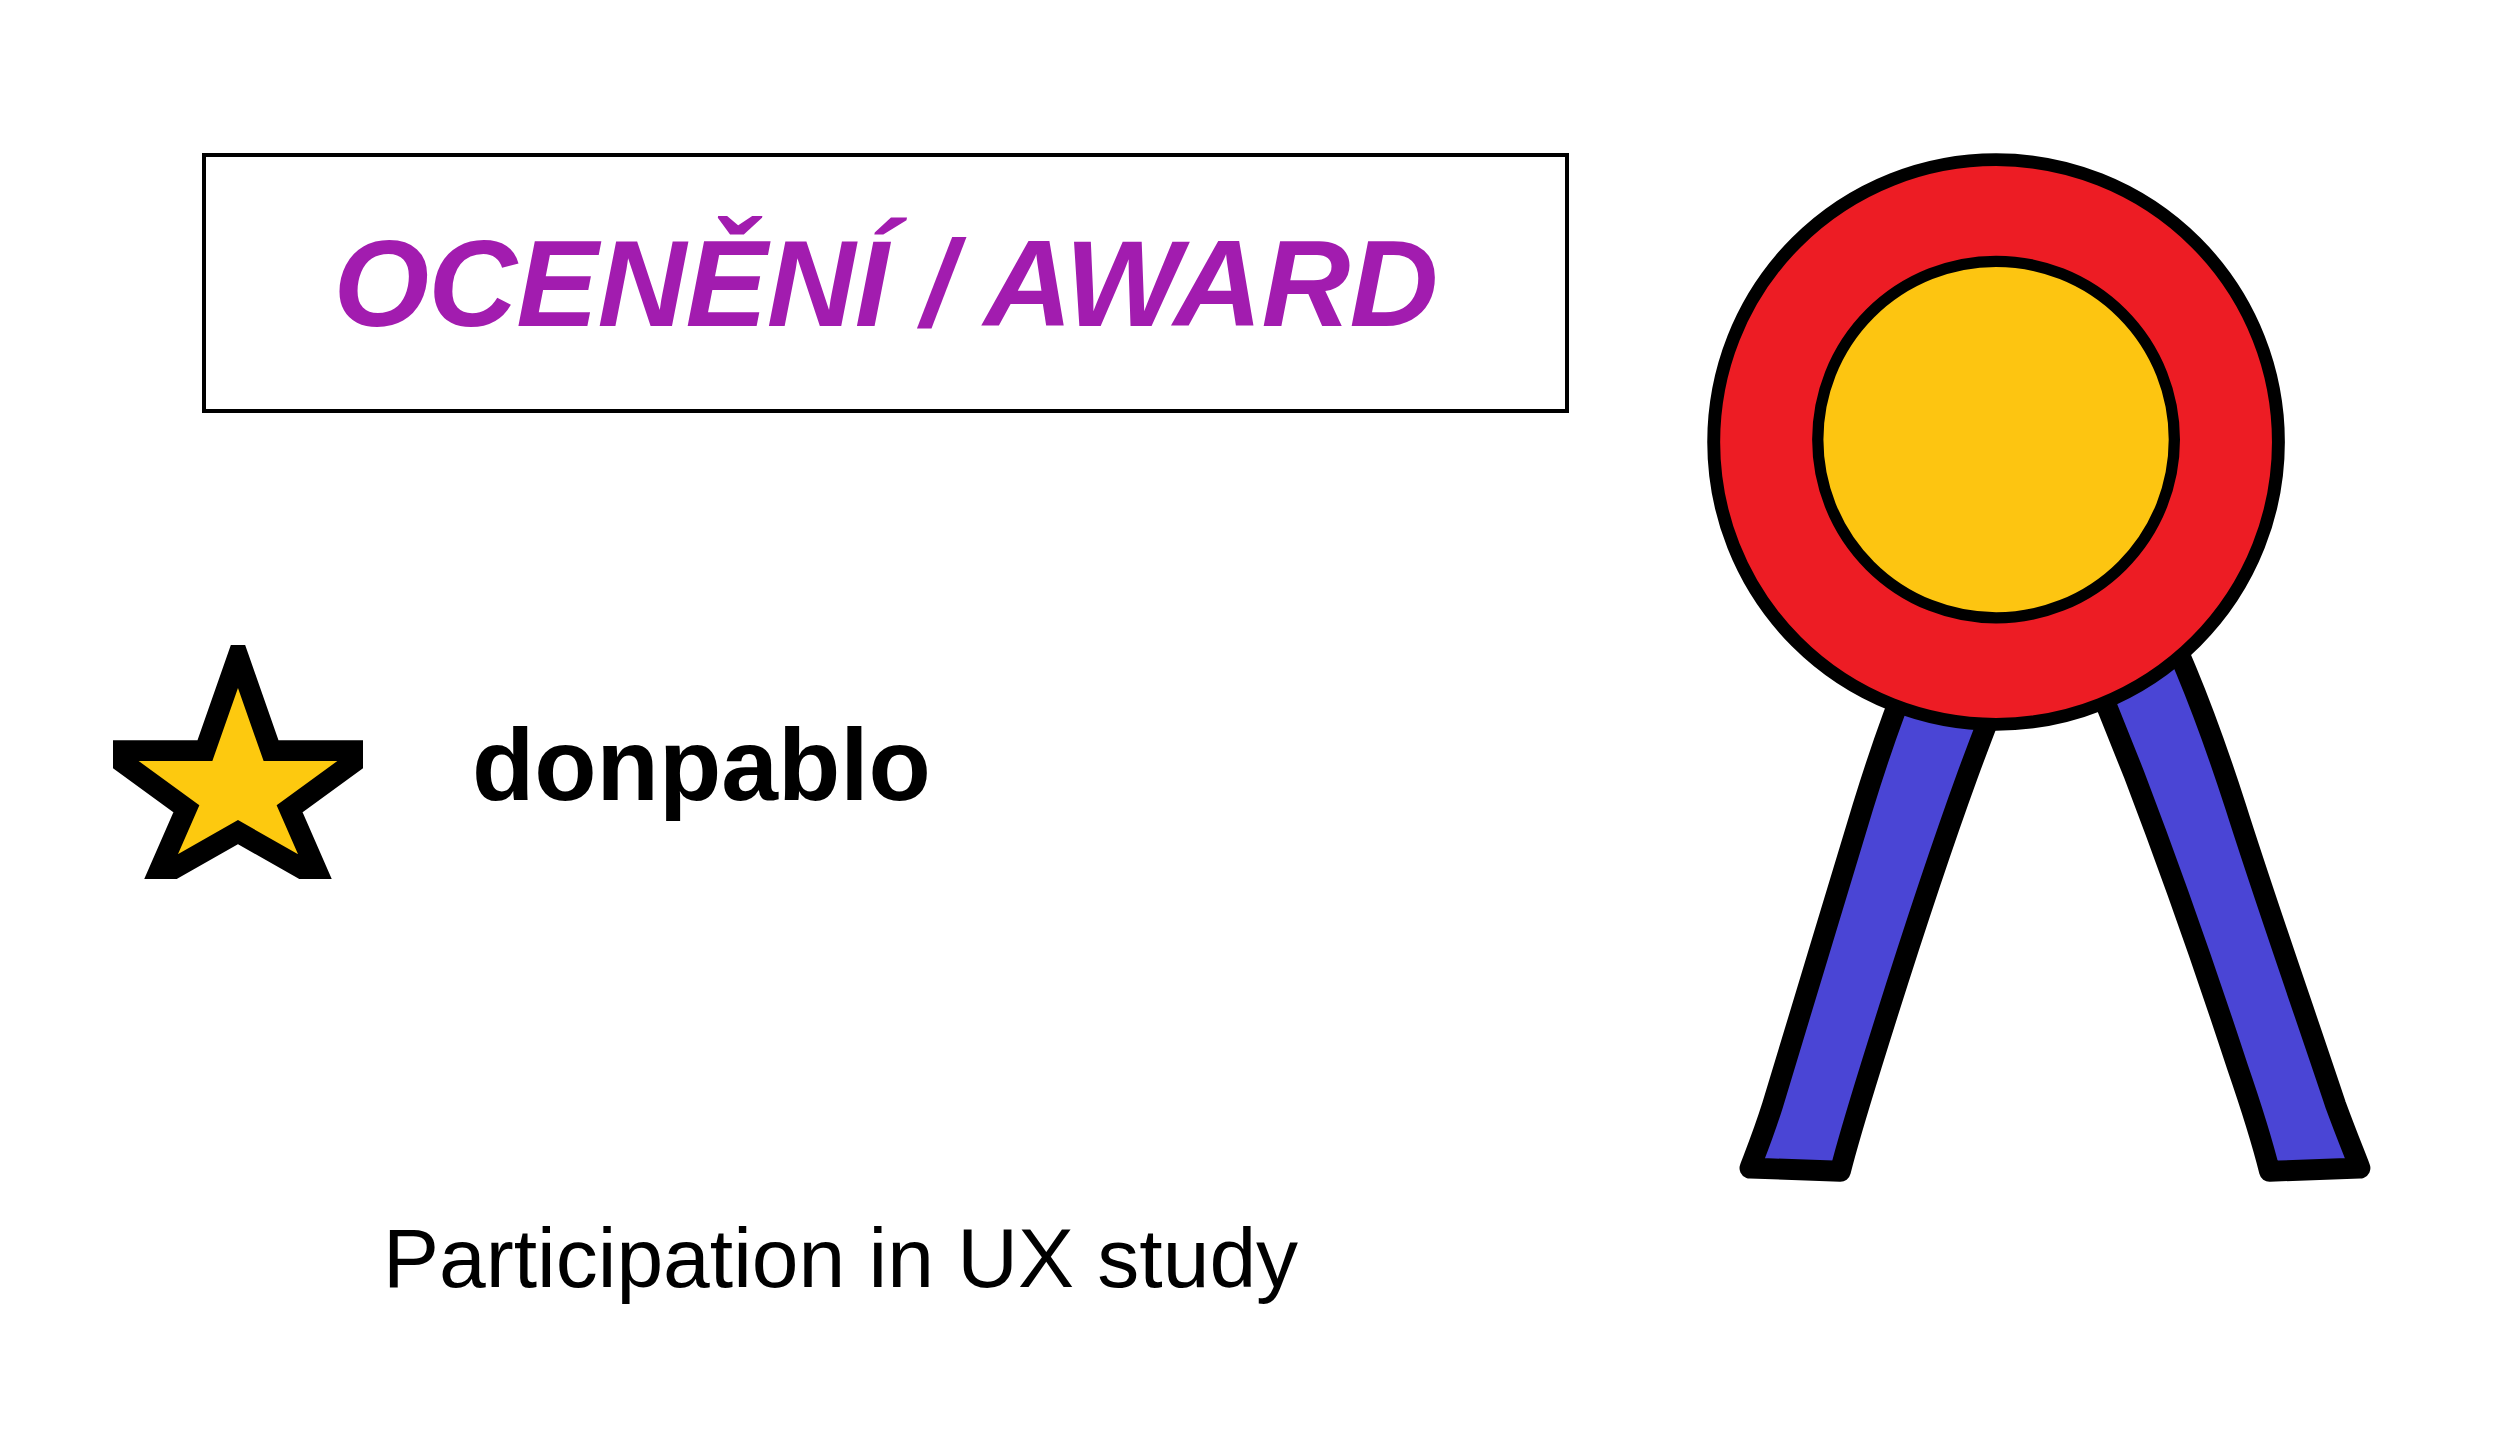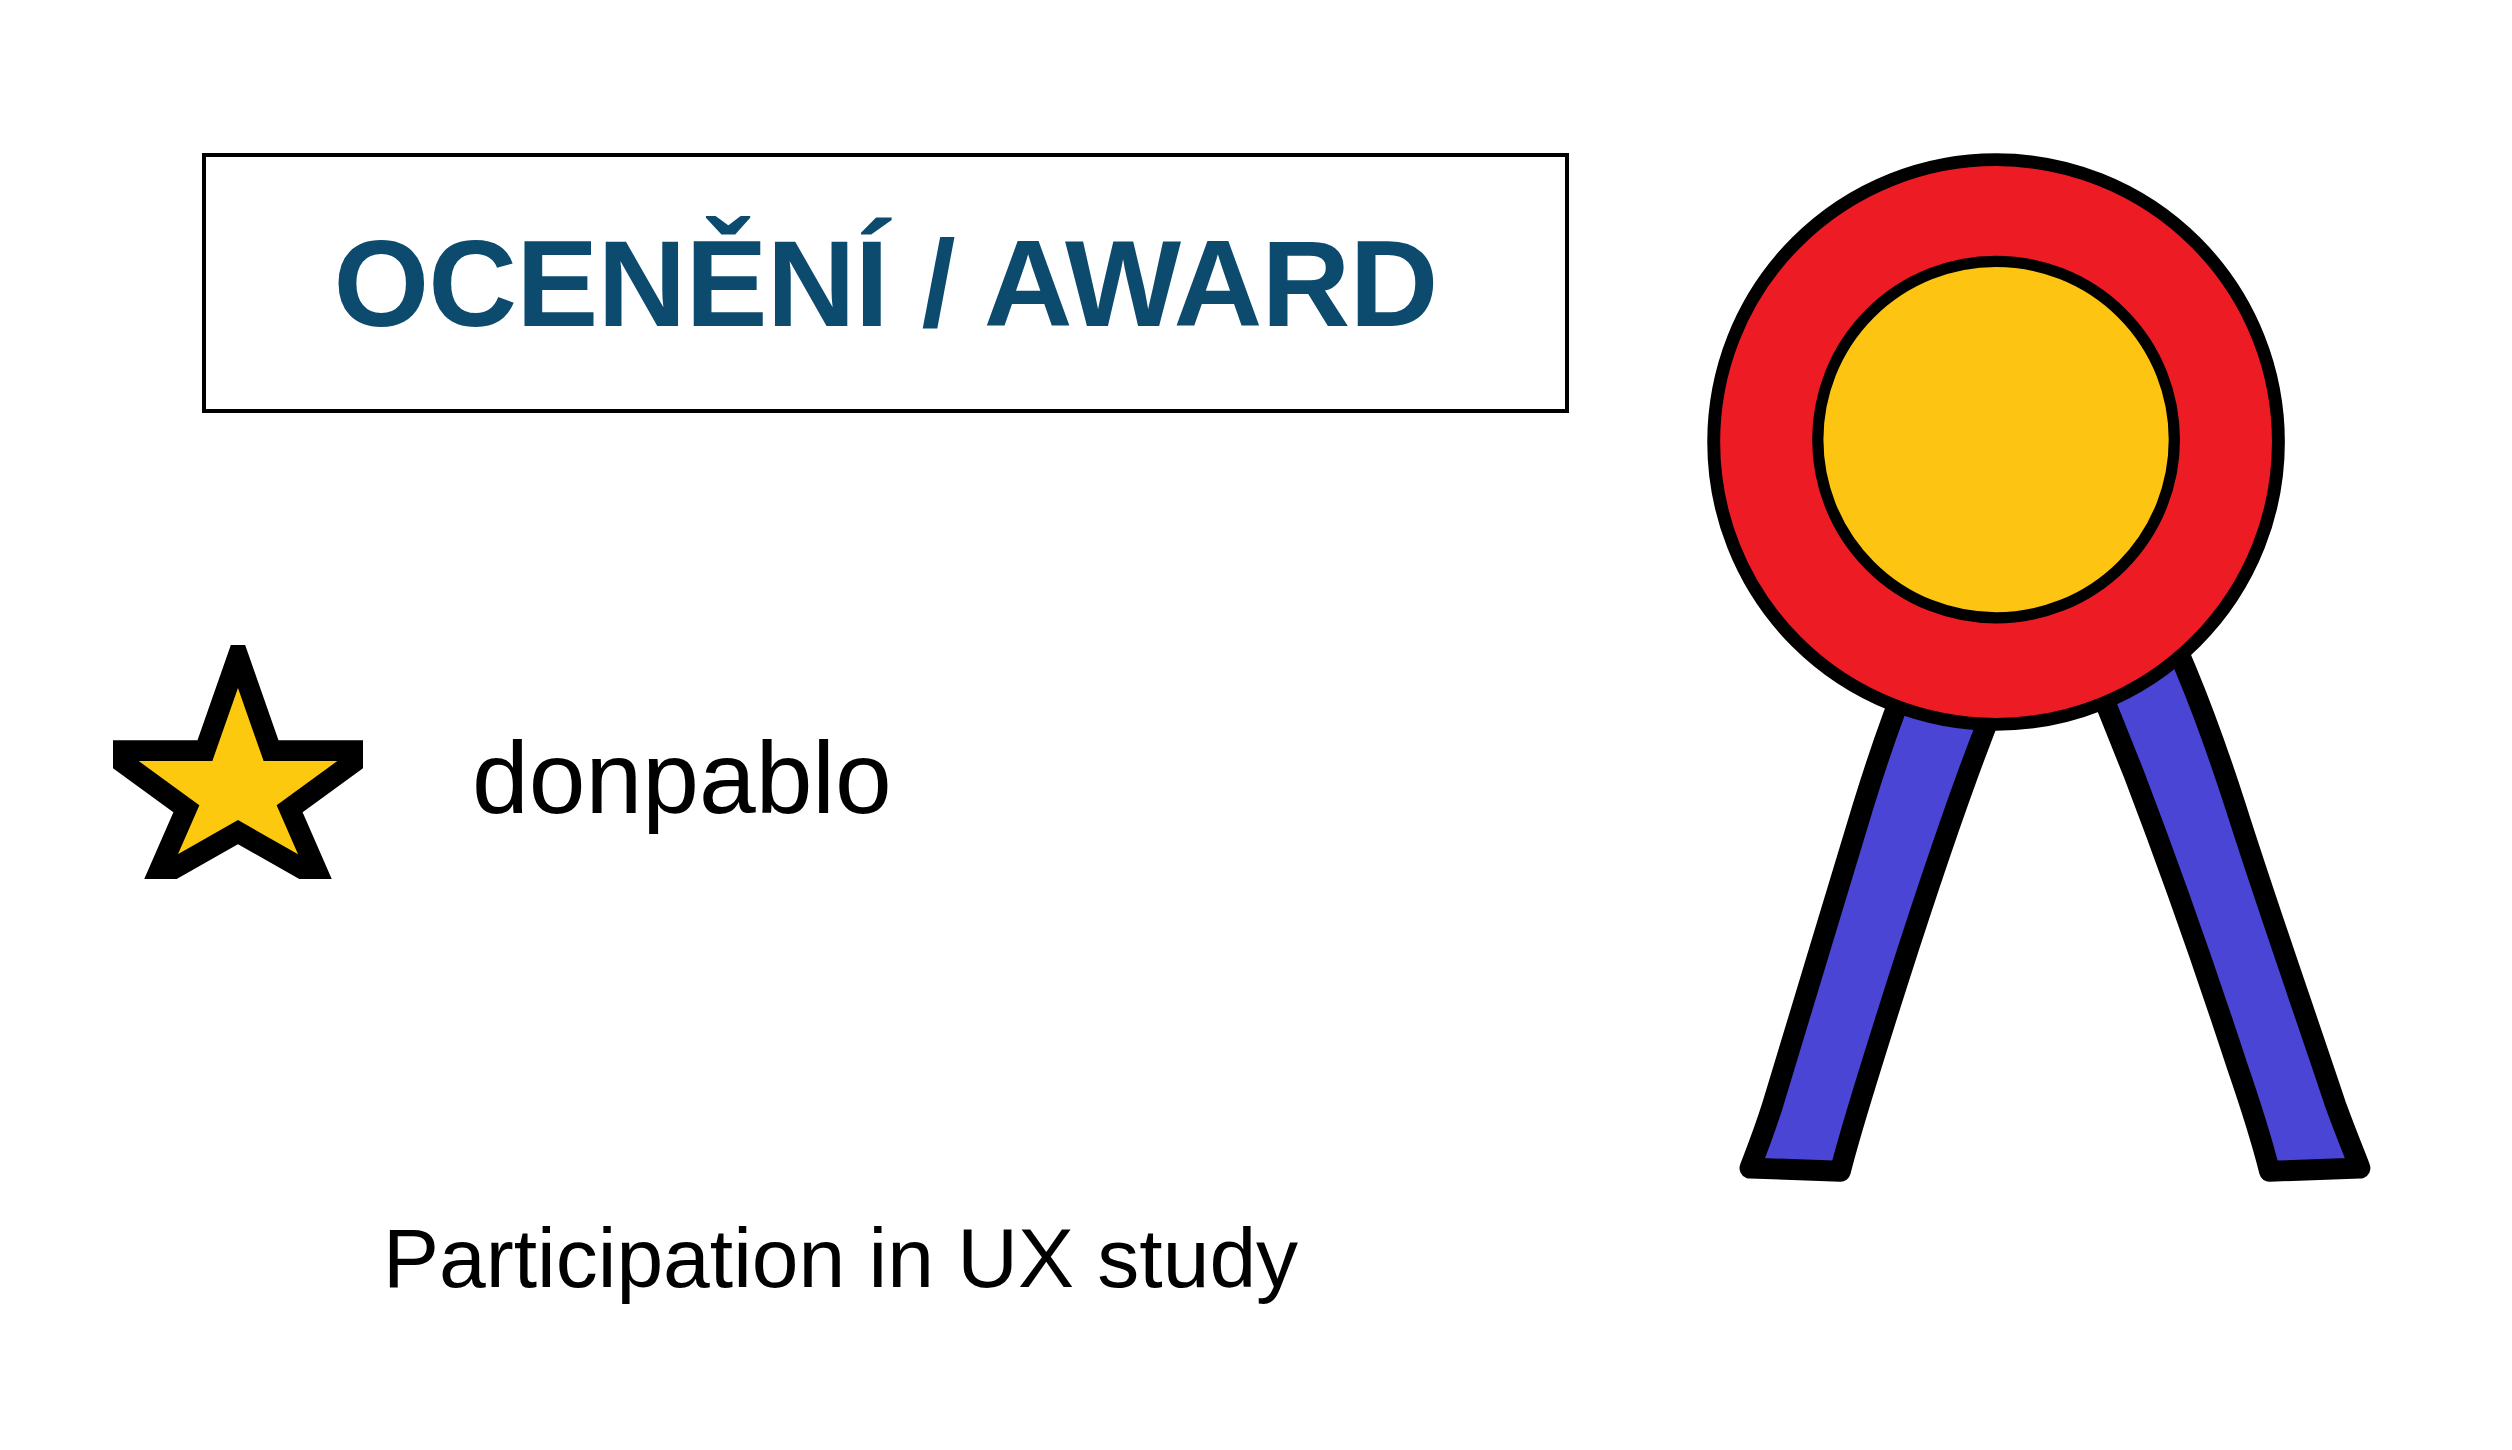--- a/index.html
+++ b/index.html
@@ -35,49 +35,50 @@
     top: 0;
     width: 100%;
     height: 100%;
     display: flex;
     align-items: center;
     justify-content: center;
     font-family: "Liberation Sans", sans-serif;
     font-weight: 700;
     font-size: 123px;
     letter-spacing: -0.8px;
-    color: #0c4a6e;
+    color: #a21caf;
     line-height: 1;
     white-space: nowrap;
+    font-style: italic;
   }
 
   
   #recipient-row {
     position: absolute;
     left: 113px;
     top: 645px;
     width: 1048px;
     height: 234px;
   }
   #star-icon {
     position: absolute;
     left: 0px;
     top: 0px;
     width: 250px;
     height: 234px;
   }
   #recipient-name {
     position: absolute;
     left: 359px;
-    top: 16px;
+    top: 3px;
     height: 234px;
     display: flex;
     align-items: center;
     font-family: "Liberation Sans", sans-serif;
-    font-weight: 400;
+    font-weight: 700;
     font-size: 102px;
     color: #000000;
     line-height: 1;
     white-space: nowrap;
   }
 
   
   #award-caption {
     position: absolute;
     left: 383px;

